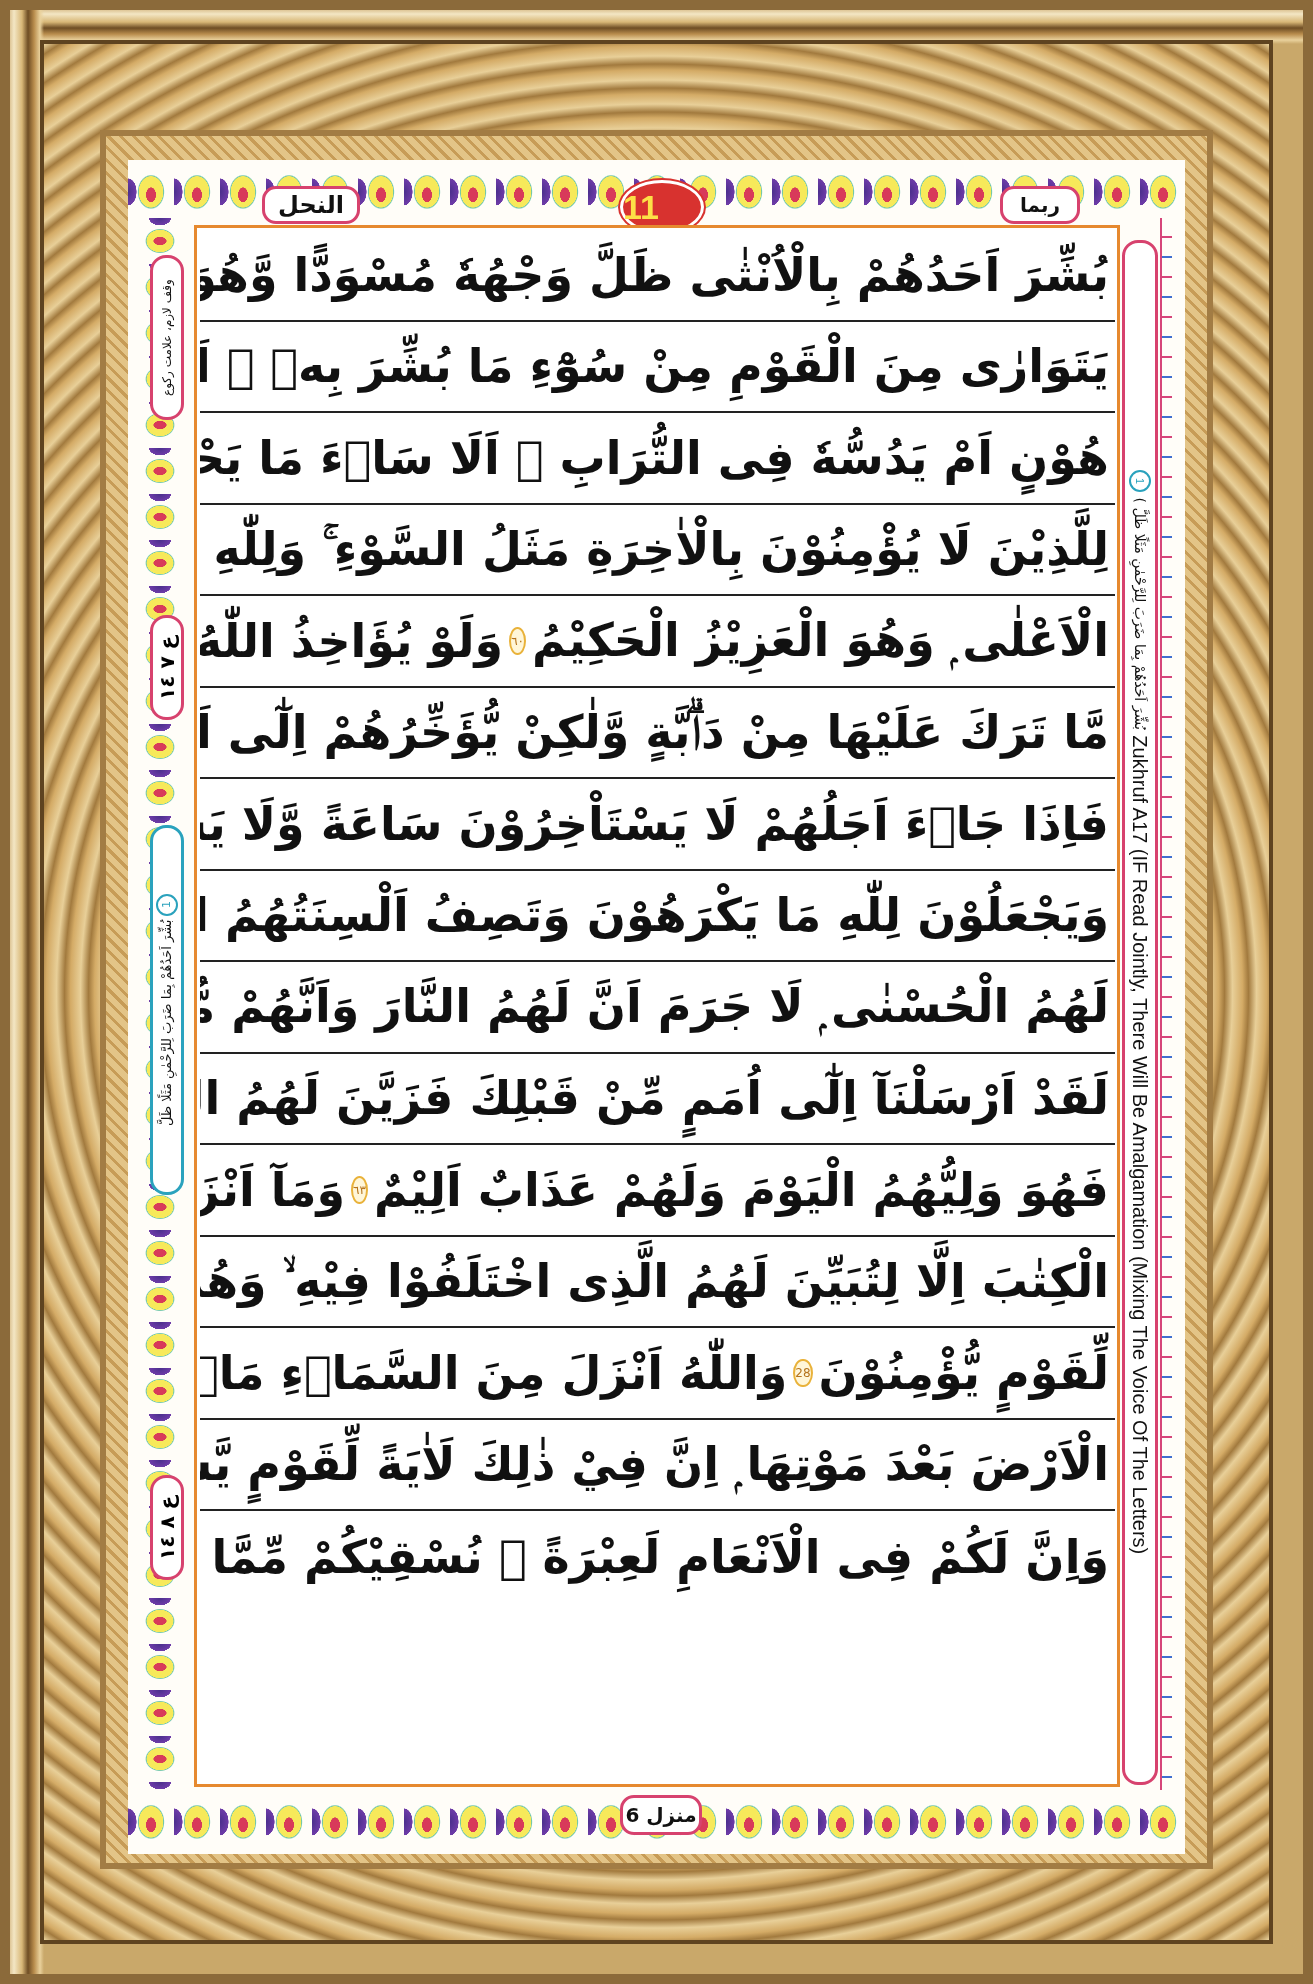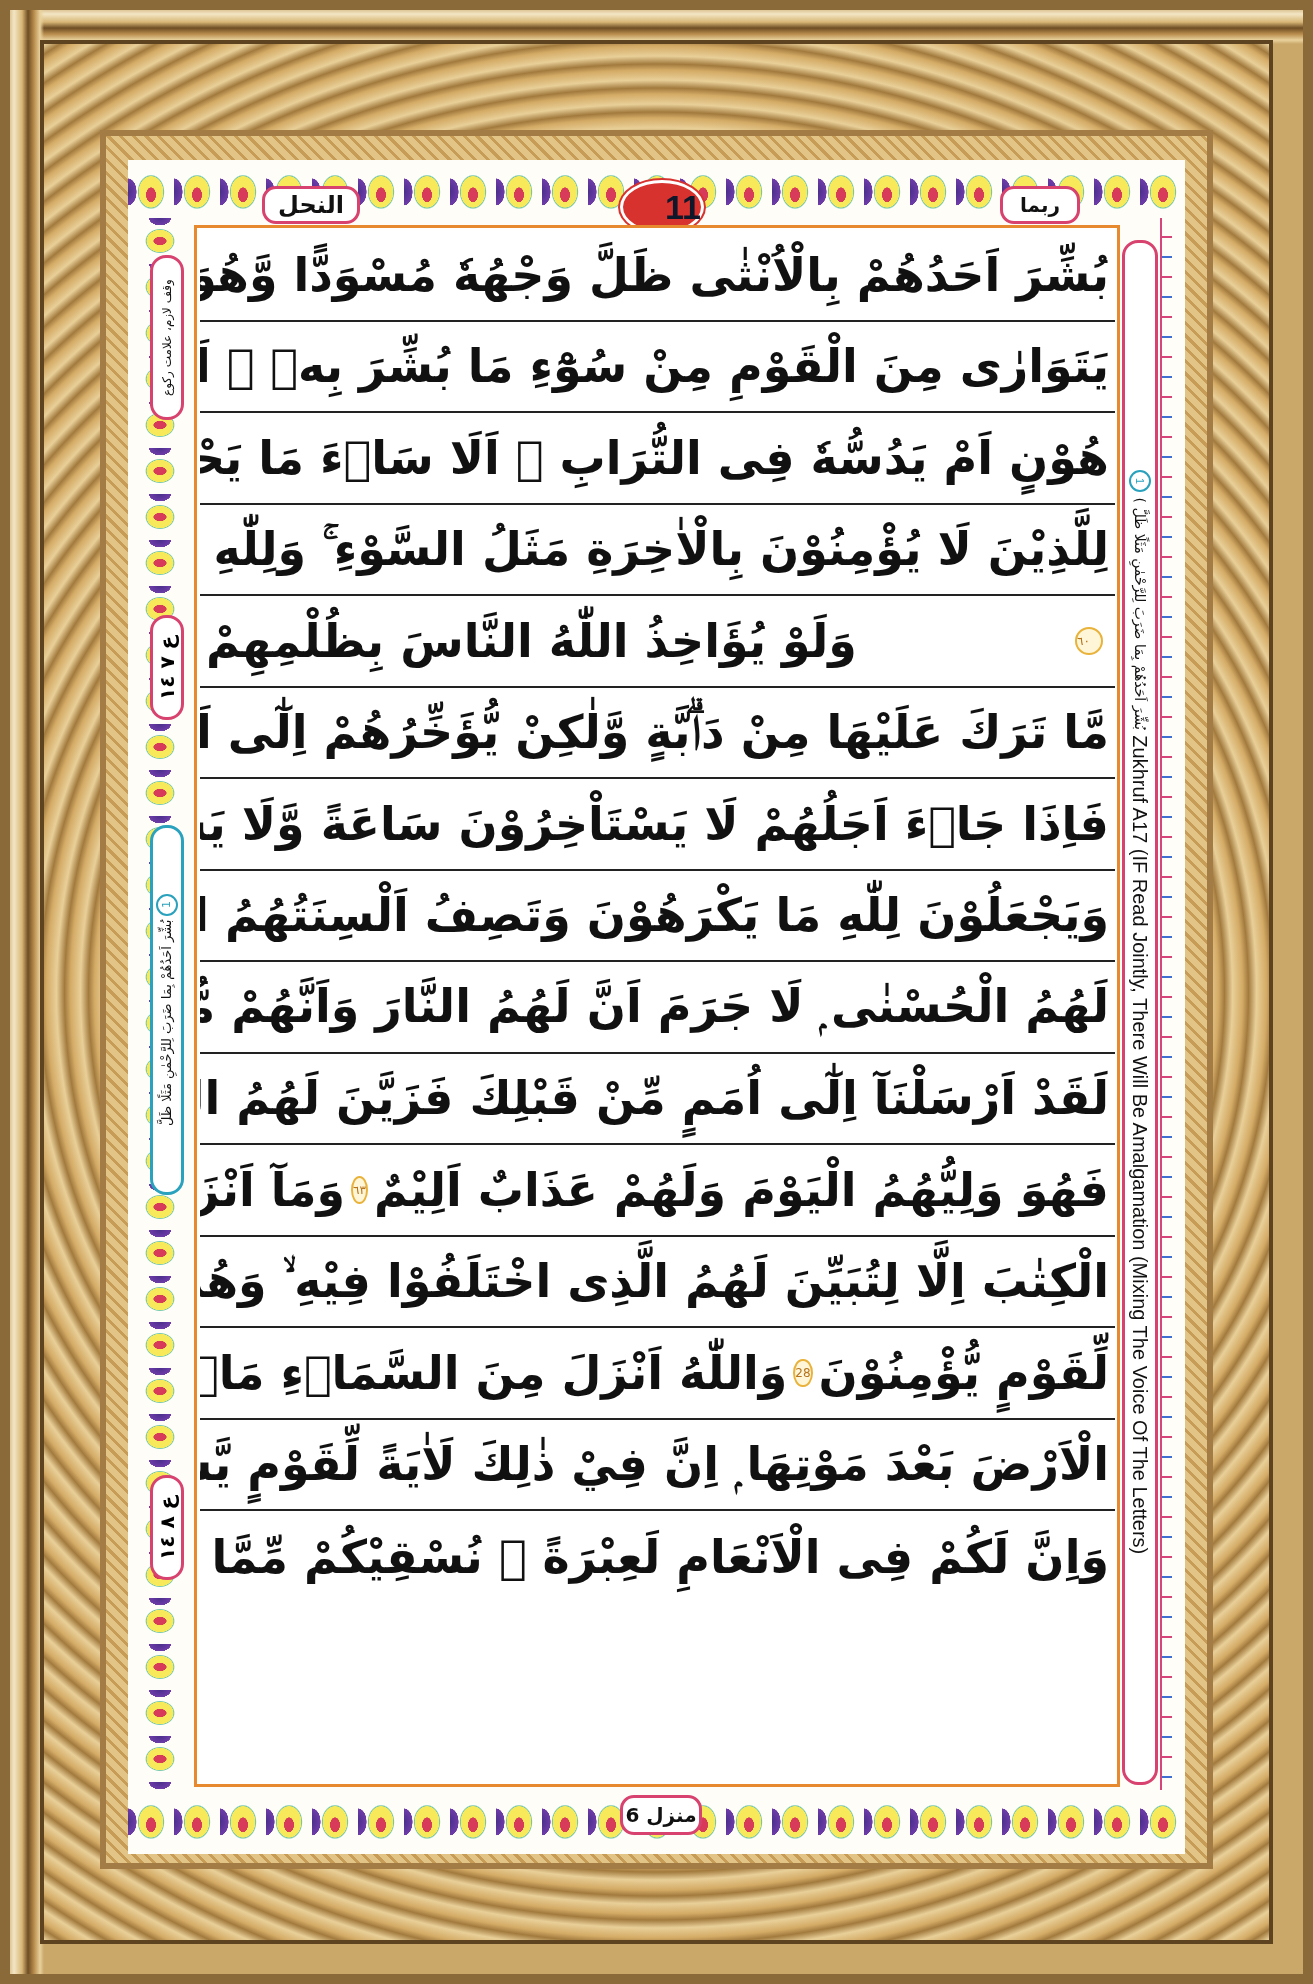--- a/index.html
+++ b/index.html
@@ -35,21 +35,21 @@
   .right-ticks{position:absolute;left:1162px;top:218px;width:10px;height:1572px;
     background:repeating-linear-gradient(180deg,transparent 0,transparent 18px,#d6457a 18px,#d6457a 20px,transparent 20px,transparent 38px,#3f6fd0 38px,#3f6fd0 40px);}
   .text-frame{position:absolute;left:194px;top:225px;width:926px;height:1562px;border:3px solid #e6892f;box-sizing:border-box;background:#ffffff;}
   .lines{position:absolute;left:200px;top:230px;width:915px;}
   .line{height:91.5px;border-bottom:2px solid #222;box-sizing:border-box;display:flex;align-items:center;justify-content:flex-end;
     direction:rtl;font-family:"DejaVu Sans",sans-serif;font-size:46px;font-weight:bold;color:#111;white-space:nowrap;overflow:hidden;padding:0 6px;}
   .line:last-child{border-bottom:none;}
   .line span{unicode-bidi:isolate;}
   .ayah{display:inline-block;width:24px;height:24px;border-radius:50%;border:2px solid #e9b23a;background:#fff6d8;color:#b5731c;font-size:12px;line-height:24px;text-align:left;margin:0 6px;vertical-align:middle;font-weight:normal;}
   .page-num{position:absolute;left:620px;top:180px;width:78px;height:48px;border-radius:50%;background:#d8322f;border:3px solid #fff;box-shadow:0 0 0 2px #d8322f;
-    color:#0f172a;font-family:"Liberation Sans",sans-serif;font-weight:bold;font-size:34px;text-align:right;line-height:48px;}
+    color:#fde047;font-family:"Liberation Sans",sans-serif;font-weight:bold;font-size:34px;text-align:left;line-height:48px;}
   .label-box{position:absolute;background:#fff;border:3px solid #d7426e;border-radius:14px;font-family:"DejaVu Sans",sans-serif;font-weight:bold;color:#111;text-align:center;}
   .surah-label{left:262px;top:186px;width:92px;height:32px;font-size:24px;line-height:32px;direction:rtl;}
   .juz-label{left:1000px;top:186px;width:74px;height:32px;font-size:20px;line-height:32px;direction:rtl;}
   .manzil-label{left:620px;top:1795px;width:76px;height:34px;font-size:20px;line-height:34px;direction:rtl;}
   .vert{position:absolute;writing-mode:vertical-rl;transform:rotate(180deg);background:#fff;box-sizing:border-box;text-align:center;white-space:nowrap;overflow:hidden;}
   .left-note-top{left:150px;top:255px;width:34px;height:165px;border:3px solid #d7426e;border-radius:16px;font-size:12px;direction:rtl;line-height:28px;color:#111;}
   .ruku-top{left:150px;top:615px;width:34px;height:105px;border:3px solid #d7426e;border-radius:16px;font-size:20px;font-weight:bold;line-height:28px;direction:rtl;}
   .left-note-mid{left:150px;top:825px;width:34px;height:370px;border:3px solid #2aa2bd;border-radius:16px;font-size:13px;line-height:28px;direction:rtl;color:#111;}
   .ruku-bottom{left:150px;top:1475px;width:34px;height:105px;border:3px solid #d7426e;border-radius:16px;font-size:20px;font-weight:bold;line-height:28px;direction:rtl;}
   .right-note{left:1122px;top:240px;width:36px;height:1545px;border:3px solid #d7426e;border-radius:16px;font-family:"Liberation Sans",sans-serif;font-size:20px;line-height:30px;color:#111;transform:none;writing-mode:vertical-rl;}
@@ -101,20 +101,21 @@
     <div class="line" style="font-size: 46px; justify-content: space-between;">
       <span>يَتَوَارٰى مِنَ الْقَوْمِ مِنْ سُوْٓءِ مَا بُشِّرَ بِهٖ ۭ اَيُمْسِكُهٗ عَلٰى</span>
     </div>
     <div class="line" style="font-size: 46px; justify-content: space-between;">
       <span>هُوْنٍ اَمْ يَدُسُّهٗ فِى التُّرَابِ ۭ اَلَا سَاۗءَ مَا يَحْكُمُوْنَ</span>
     </div>
     <div class="line" style="font-size: 46px; justify-content: space-between;">
       <span>لِلَّذِيْنَ لَا يُؤْمِنُوْنَ بِالْاٰخِرَةِ مَثَلُ السَّوْءِ ۚ وَلِلّٰهِ الْمَثَلُ</span>
     </div>
     <div class="line" style="font-size: 46px; justify-content: space-between;">
+      <span>الْاَعْلٰى ۭ وَهُوَ الْعَزِيْزُ الْحَكِيْمُ</span>
       <span class="ayah">٦٠</span>
       <span>وَلَوْ يُؤَاخِذُ اللّٰهُ النَّاسَ بِظُلْمِهِمْ</span>
     </div>
     <div class="line" style="font-size: 46px; justify-content: space-between;">
       <span>مَّا تَرَكَ عَلَيْهَا مِنْ دَاۗبَّةٍ وَّلٰكِنْ يُّؤَخِّرُهُمْ اِلٰٓى اَجَلٍ مُّسَمًّى ۚ</span>
     </div>
     <div class="line" style="font-size: 46px; justify-content: space-between;">
       <span>فَاِذَا جَاۗءَ اَجَلُهُمْ لَا يَسْتَاْخِرُوْنَ سَاعَةً وَّلَا يَسْتَقْدِمُوْنَ</span>
     </div>
     <div class="line" style="font-size: 46px; justify-content: space-between;">

